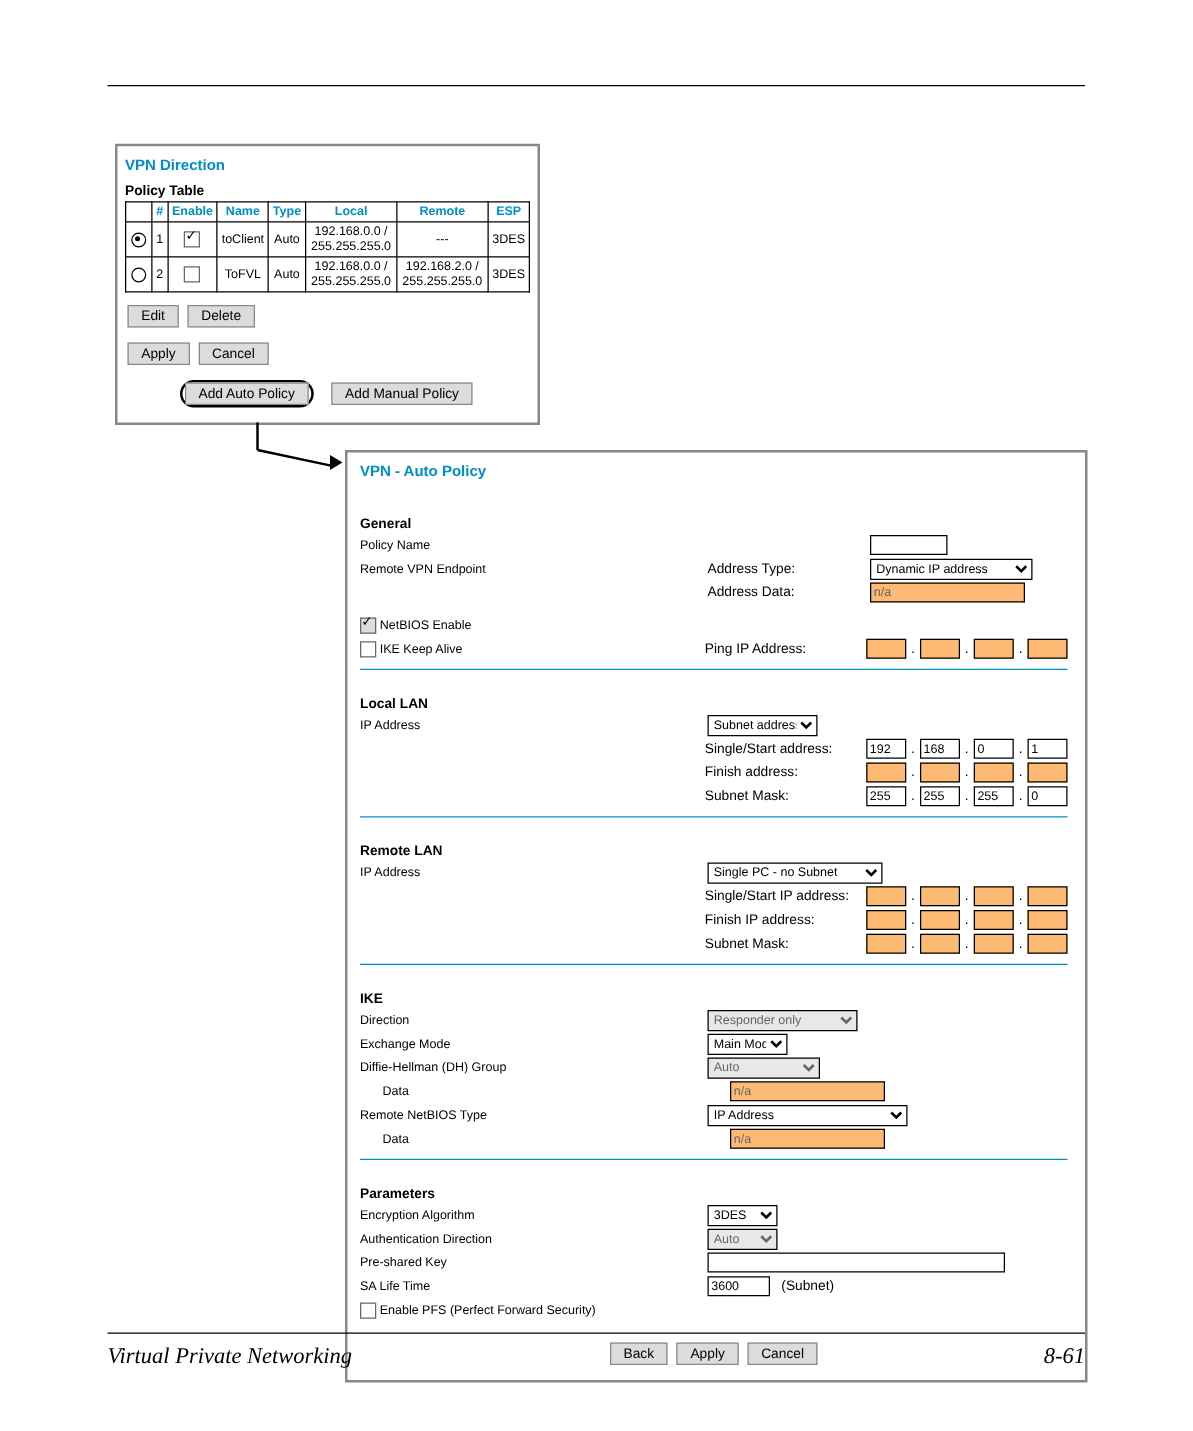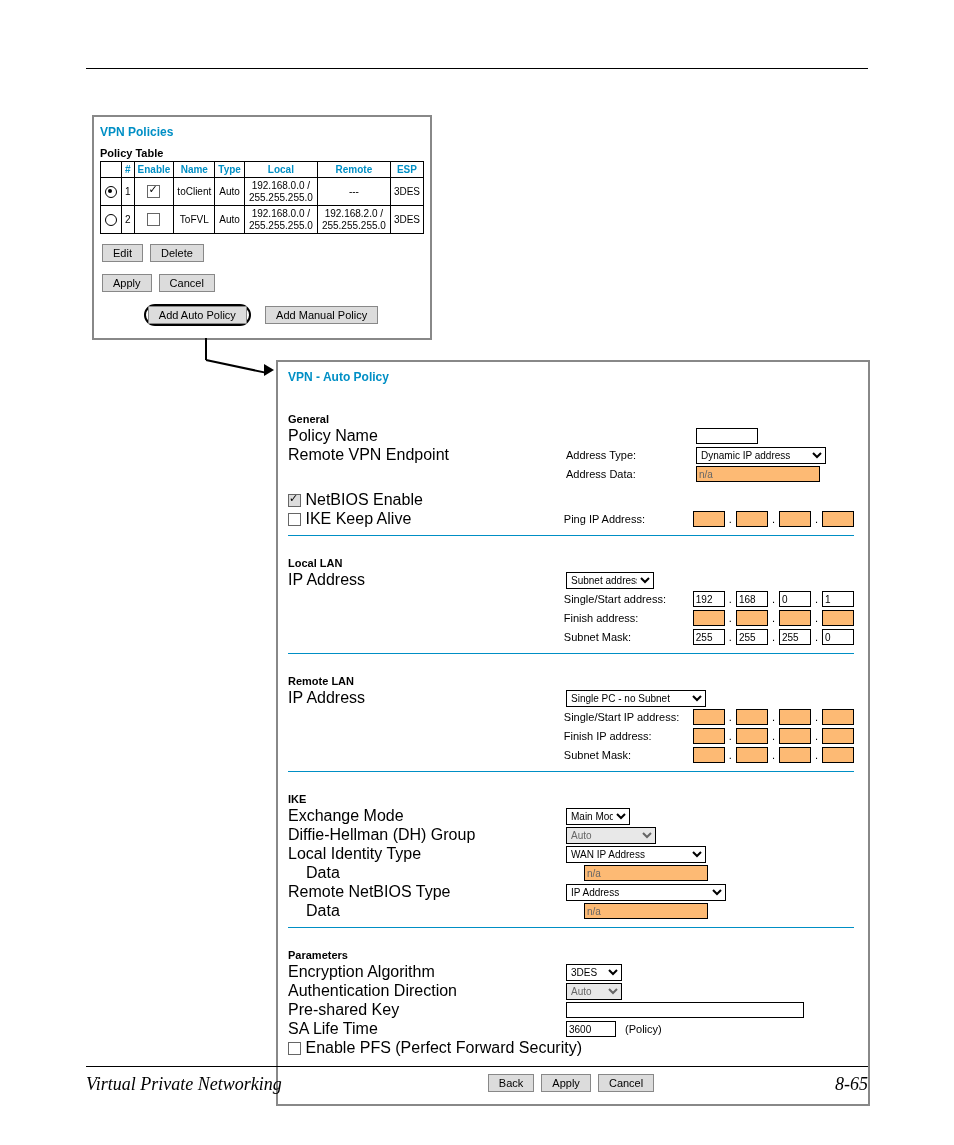--- a/index.html
+++ b/index.html
@@ -30,21 +30,21 @@
   .arrow-diag{position:absolute;left:206px;top:359px;width:62px;height:2px;background:#000;transform-origin:left center;transform:rotate(12deg)}
   .arrow-head{position:absolute;left:264px;top:364px;width:0;height:0;border-left:10px solid #000;border-top:6px solid transparent;border-bottom:6px solid transparent}
 
   
   .panel2{position:absolute;left:276px;top:360px;width:590px;border:2px solid #888;background:#fff}
   .panel2 .inner{padding:6px 14px 10px 10px}
   .sec{border-bottom:1px solid #008fc5;padding-bottom:6px;margin-bottom:6px}
   .sec.noline{border-bottom:none}
   .sec-head{font-weight:bold;font-size:11px;color:#000;margin:21px 0 2px 0}
   .row{display:flex;align-items:center;min-height:18px;margin:1px 0}
-  .lcol{width:278px;font-size:16px;color:#000;display:flex;align-items:center}
+  .lcol{width:278px;font-size:10px;color:#000;display:flex;align-items:center}
   .lcol.indent{padding-left:18px}
   .mcol{width:130px;font-size:11px;color:#000}
   .rcol{font-size:11px;color:#000;display:flex;align-items:center;gap:3px}
   input[type=text].fld{border:1px solid #000;background:#fff;height:14px;font-size:10px;padding:0 2px}
   input[type=text].sm{width:26px}
   input[type=text].med{width:118px}
   input[type=text].lg{width:232px}
   input[type=text].dis{background:#fdba74;color:#666}
   select.sel{border:1px solid #000;background:#fff;height:17px;font-size:10px}
   select.sel.dis{background:#e8e8e8;color:#666}
@@ -57,21 +57,21 @@
   .btnrow2{text-align:center;margin-top:8px}
 </style>
 </head>
 <body>
 <div class="page">
 
 <div class="hr-top"></div>
 
 <div class="panel1">
   <div class="inner">
-    <div class="panel-title">VPN Policies</div>
+    <div class="panel-title">VPN Direction</div>
     <div class="subtitle">Policy Table</div>
     <table class="ptable">
       <tbody>
             <tr>
         <th class="sel"></th>
         <th>#</th>
         <th>Enable</th>
         <th>Name</th>
         <th>Type</th>
         <th>Local</th>
@@ -261,35 +261,35 @@
           <input type="text" class="fld sm dis" style="">
               <span class="dot">.</span>
           <input type="text" class="fld sm dis" style="">
         </div>
       </div>
     </div>
 
     <div class="sec">
       <div class="sec-head">IKE</div>
       <div class="row">
+        <div class="lcol">Direction</div>
+        <div class="rcol">
+              <select class="sel dis" style="width:120px"><option>Responder only</option></select>
+            </div>
+      </div>
+      <div class="row">
         <div class="lcol">Exchange Mode</div>
         <div class="rcol">
               <select class="sel" style="width:64px"><option>Main Mode</option></select>
             </div>
       </div>
       <div class="row">
         <div class="lcol">Diffie-Hellman (DH) Group</div>
         <div class="rcol">
               <select class="sel dis" style="width:90px"><option>Auto</option></select>
-            </div>
-      </div>
-      <div class="row">
-        <div class="lcol">Local Identity Type</div>
-        <div class="rcol">
-              <select class="sel" style="width:140px"><option>WAN IP Address</option></select>
             </div>
       </div>
       <div class="row">
         <div class="lcol indent">Data</div>
         <div class="rcol">
               <input type="text" class="fld dis med" value="n/a" style="">
             </div>
       </div>
       <div class="row">
         <div class="lcol">Remote NetBIOS Type</div>
@@ -322,33 +322,33 @@
       <div class="row">
         <div class="lcol">Pre-shared Key</div>
         <div class="rcol">
               <input type="text" class="fld lg" value="" style="">
             </div>
       </div>
       <div class="row">
         <div class="lcol">SA Life Time</div>
         <div class="rcol">
           <input type="text" class="fld" style="width: 44px;" value="3600">
-          &nbsp;<span>(Policy)</span>
+          &nbsp;<span>(Subnet)</span>
         </div>
       </div>
       <div class="row">
         <div class="lcol" style="width:auto"><span class="chk"></span>&nbsp;<span>Enable PFS (Perfect Forward Security)</span></div>
       </div>
     </div>
 
     <div class="btnrow2">
       <span class="btn">Back</span>
       <span class="btn">Apply</span>
       <span class="btn">Cancel</span>
     </div>
   </div>
 </div>
 
 <div class="hr-bot"></div>
 <div class="footer-left">Virtual Private Networking</div>
-<div class="footer-right">8-65</div>
+<div class="footer-right">8-61</div>
 
 </div>
 
 </body></html>

